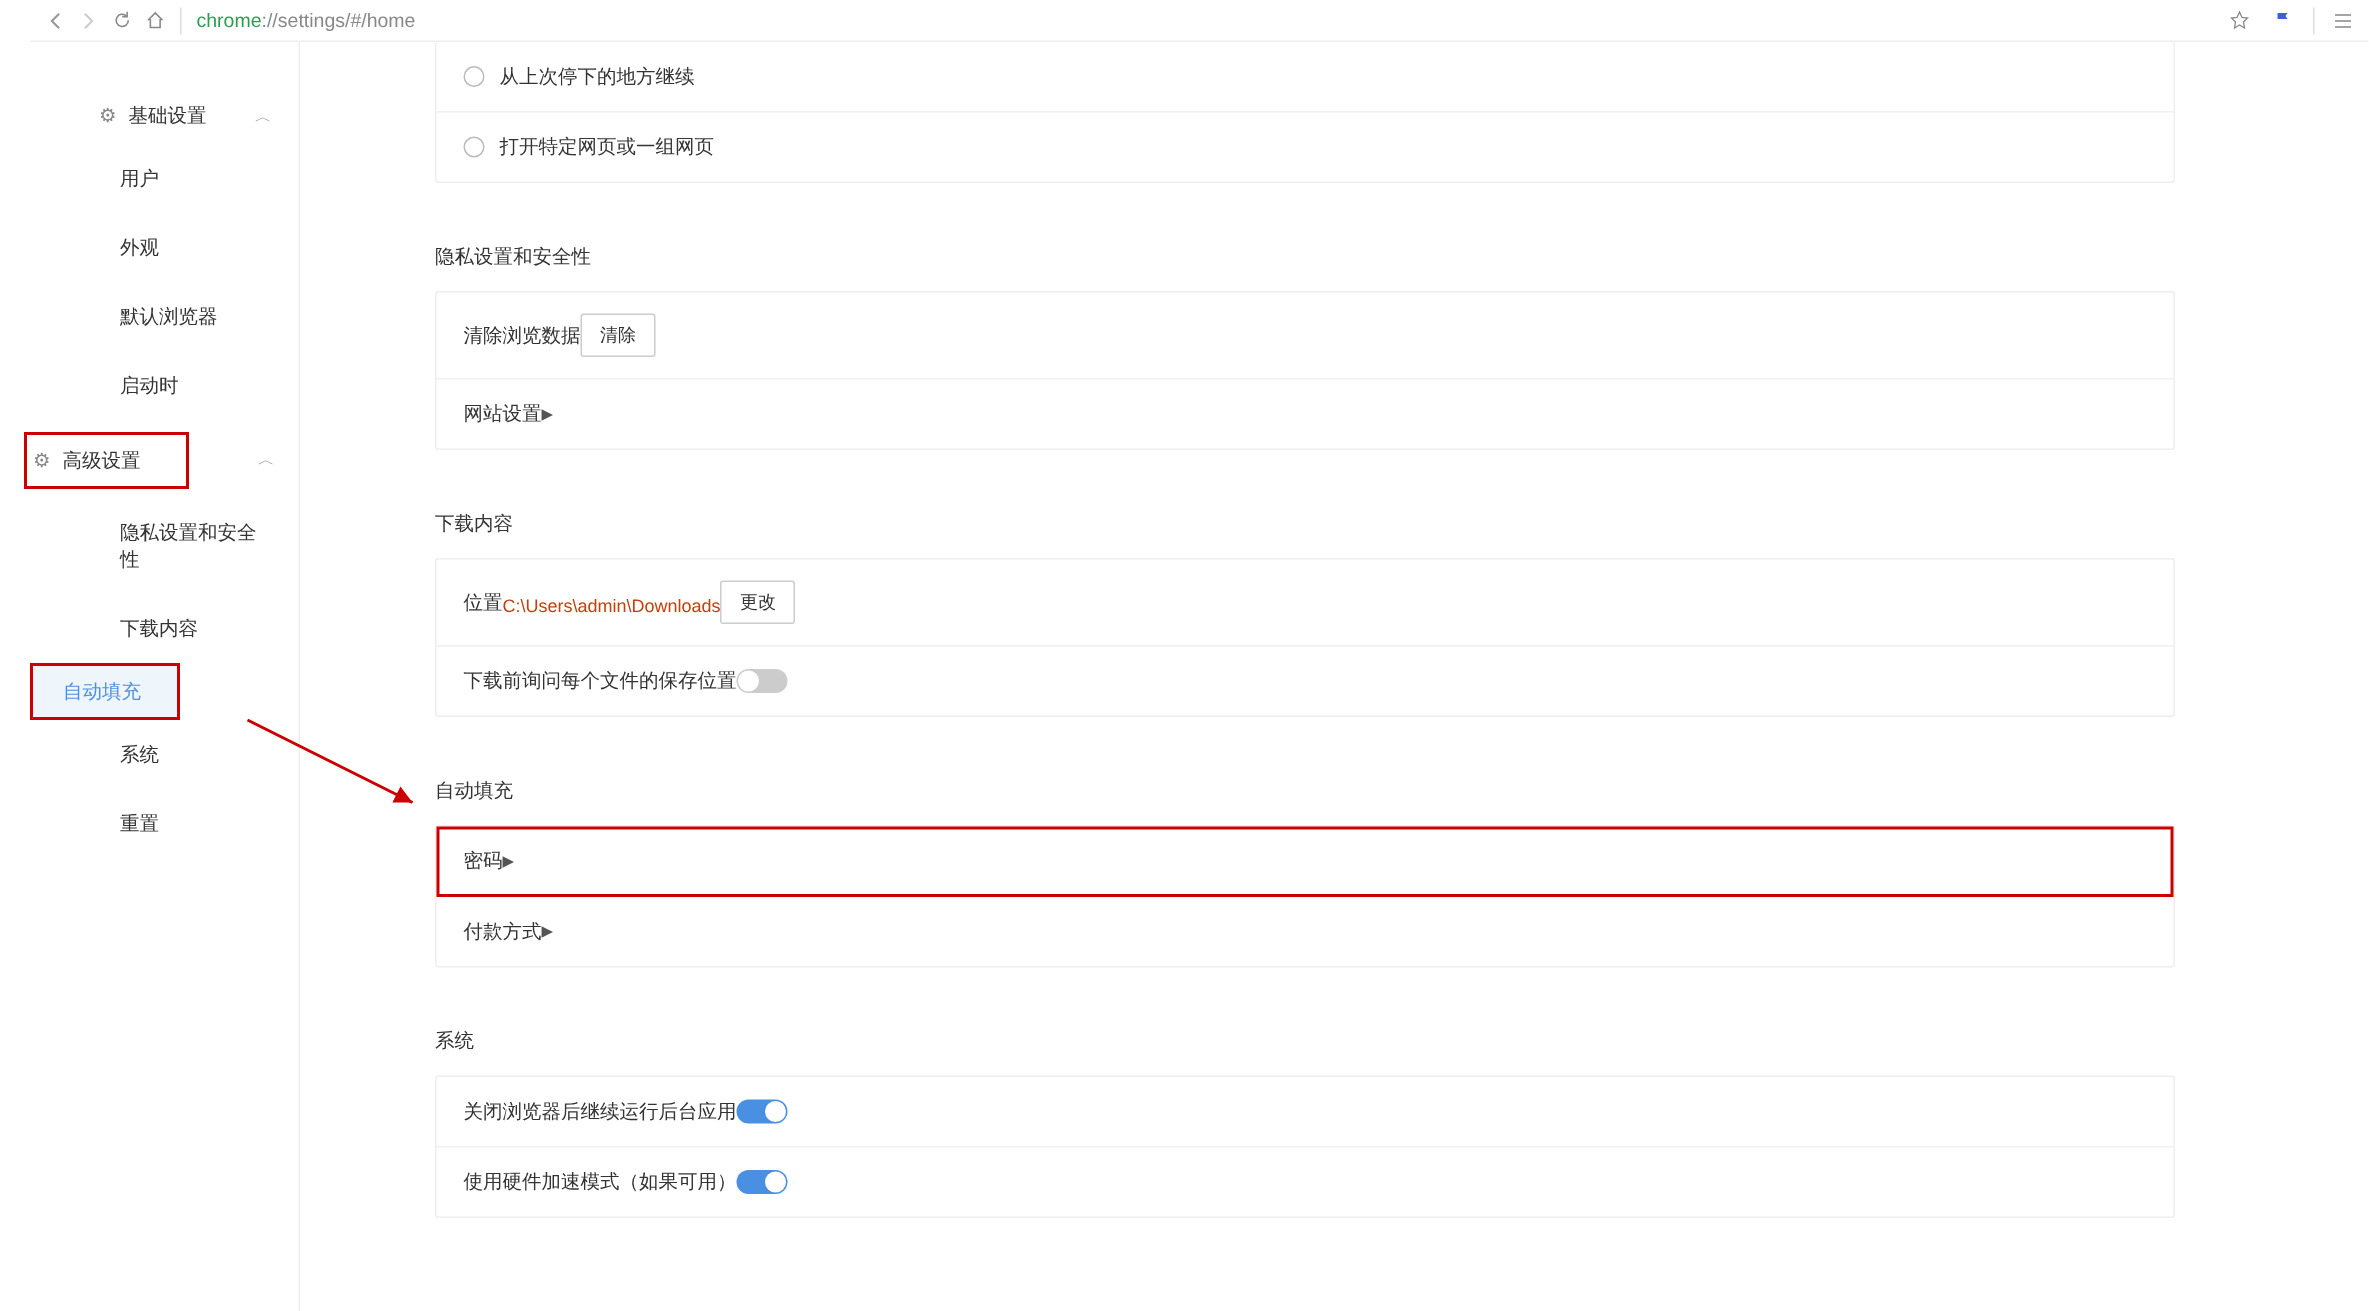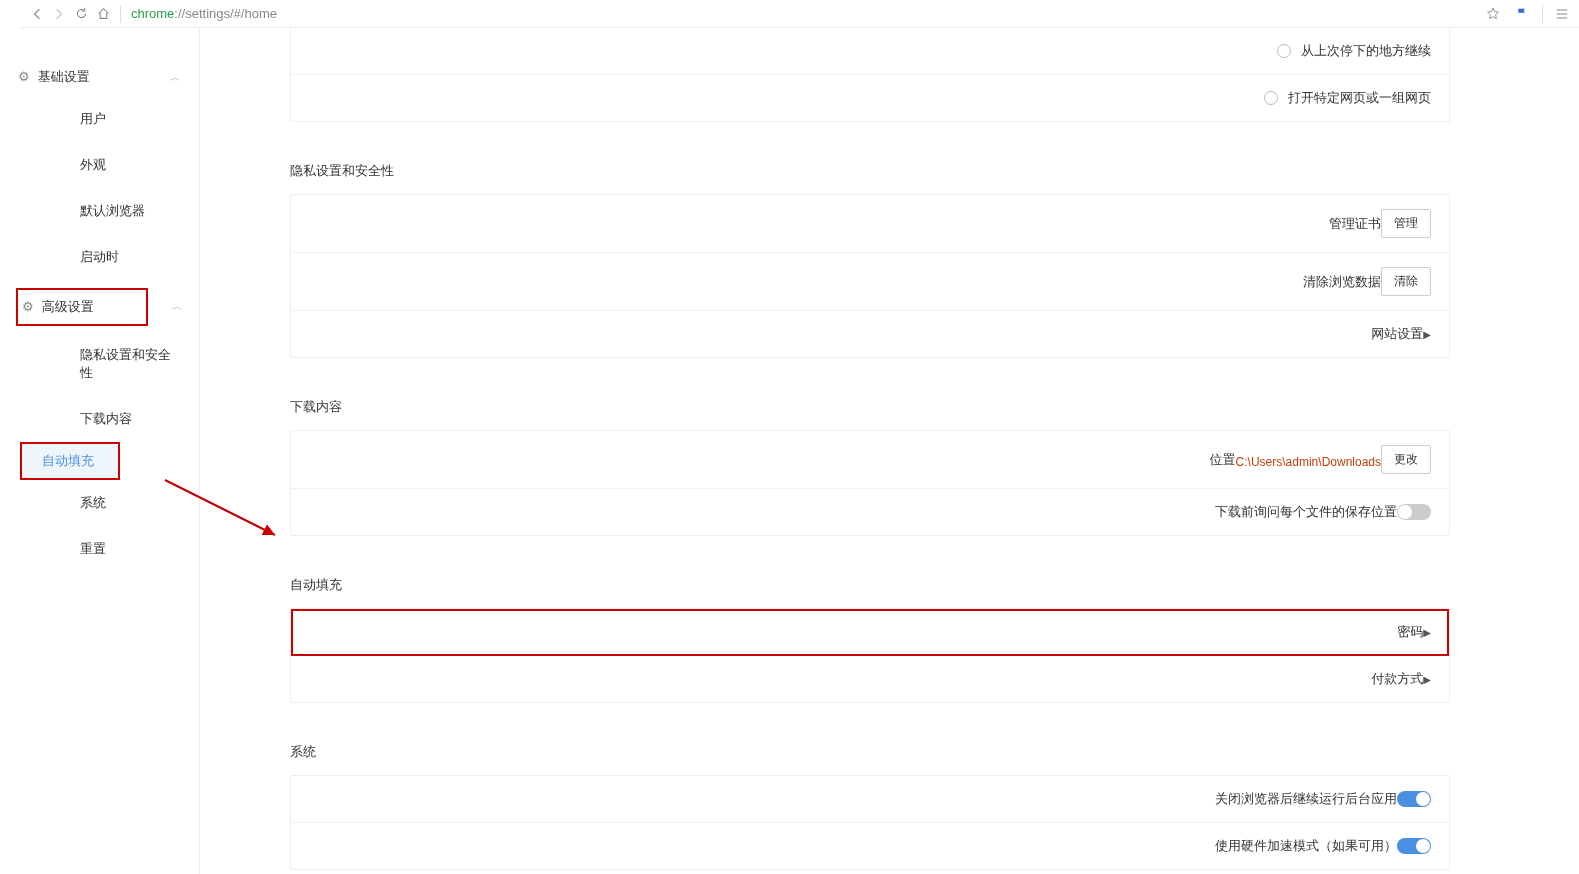--- a/index.html
+++ b/index.html
@@ -10,33 +10,33 @@
     .toolbar .nav-btn { width: 22px; height: 22px; display: flex; align-items: center; justify-content: center; color: #888; cursor: pointer; }
     .toolbar .divider { width: 1px; height: 18px; background: #ddd; margin: 0 6px; }
     .toolbar .url { flex: 1; font-size: 13px; color: #888; padding-left: 4px; }
     .toolbar .url .green { color: #2a9d4f; }
     .toolbar .right-icons { display: flex; align-items: center; gap: 8px; }
     .toolbar .right-icons .ico { width: 22px; height: 22px; display:flex; align-items:center; justify-content:center; color:#888; }
 
     
     .page { display: flex; height: calc(100vh - 28px); }
     .sidebar { width: 200px; border-right: 1px solid #eee; padding-top: 30px; }
-    .sidebar .section-head { display:flex; align-items:center; padding: 10px 18px; font-size: 13px; color:#333; justify-content:space-between; }
+    .sidebar .section-head { display:flex; align-items:center; padding: 10px 18px; font-size: 13px; color:#333; justify-content:space-between;margin-left:48px; }
     .sidebar .section-head .gear { color:#888; margin-right:8px; font-size:13px; }
     .sidebar .section-head .chev { color:#aaa; font-size:11px; }
     .sidebar .item { padding: 14px 18px 14px 42px; font-size: 13px; color:#333; cursor:pointer;margin-left:38px; }
     .sidebar .item.active { background:#eef5fb; color:#4a90e2; }
 
     .content { flex:1; overflow-y:auto; padding: 0 0 40px 0; }
     .content-inner { max-width: 1160px; margin-left: 90px; }
 
     .card { background:#fff; border:1px solid #eee; border-radius:2px; margin-bottom:30px; }
     .section-title { font-size:13px; color:#333; padding: 10px 0 14px 0; }
 
-    .row { display:flex; align-items:center; justify-content:flex-end; padding: 14px 18px; border-bottom:1px solid #f0f0f0; }
+    .row { display:flex; align-items:center; justify-content:flex-start; padding: 14px 18px; border-bottom:1px solid #f0f0f0; }
     .row:last-child { border-bottom:none; }
     .row .label { font-size:13px; color:#333; }
     .row .sub { font-size:12px; color:#c2410c; margin-top:4px; }
     .row .left { display:flex; flex-direction:row; }
     .row .left.radio { flex-direction:row; align-items:center; gap:10px; }
 
     .radiobox { width:14px; height:14px; border:1px solid #bbb; border-radius:50%; display:inline-block; }
     .btn { border:1px solid #ccc; background:#fff; padding:5px 12px; font-size:12px; color:#333; cursor:pointer; border-radius:2px; }
     .arrow-right { color:#555; font-size:10px; }
 
@@ -105,21 +105,21 @@
   <div class="sidebar">
     <div class="section-head">
       <span><span class="gear">⚙</span><span>基础设置</span></span>
       <span class="chev">︿</span>
     </div>
     <div class="item">用户</div>
     <div class="item">外观</div>
     <div class="item">默认浏览器</div>
     <div class="item">启动时</div>
 
-    <div class="section-head hl-red" style="margin-top:8px; width:132px; margin-left:16px; padding:10px 6px;">
+    <div class="section-head hl-red" style="margin-top:8px; width:110px; margin-left:16px; padding:10px 6px;">
       <span><span class="gear">⚙</span><span>高级设置</span></span>
     </div>
     <span class="chev" style="position:relative; left:172px; top:-28px; color:#aaa; font-size:11px;">︿</span>
 
     <div class="item" style="margin-top:-10px">隐私设置和安全性</div>
     <div class="item">下载内容</div>
     <div class="item active hl-red" style="width:100px; margin-left:20px; padding:10px 10px 10px 22px;">自动填充</div>
     <div class="item">系统</div>
     <div class="item">重置</div>
   </div>
@@ -137,24 +137,20 @@
         <div class="row">
           <div class="left radio">
             <span class="radiobox"></span>
             <span class="label">打开特定网页或一组网页</span>
           </div>
         </div>
       </div>
 
       <div class="section-title">隐私设置和安全性</div>
       <div class="card">
-        <div class="row">
-          <span class="label">管理证书</span>
-          <button class="btn">管理</button>
-        </div>
         <div class="row">
           <span class="label">清除浏览数据</span>
           <button class="btn">清除</button>
         </div>
         <div class="row">
           <span class="label">网站设置</span>
           <span class="arrow-right">▶</span>
         </div>
       </div>
 

